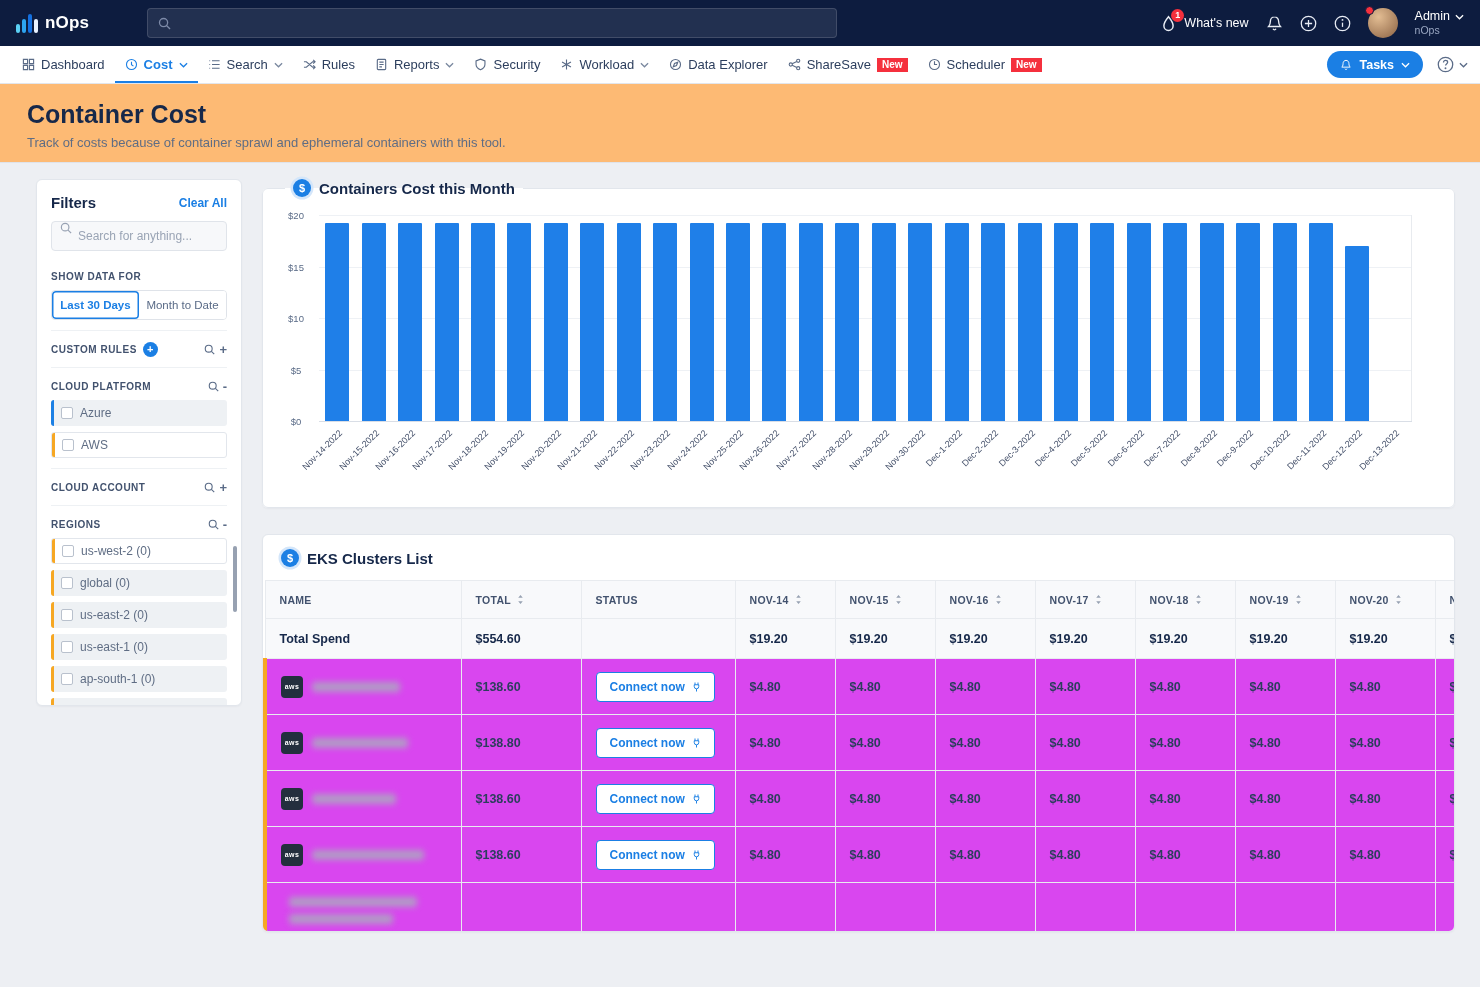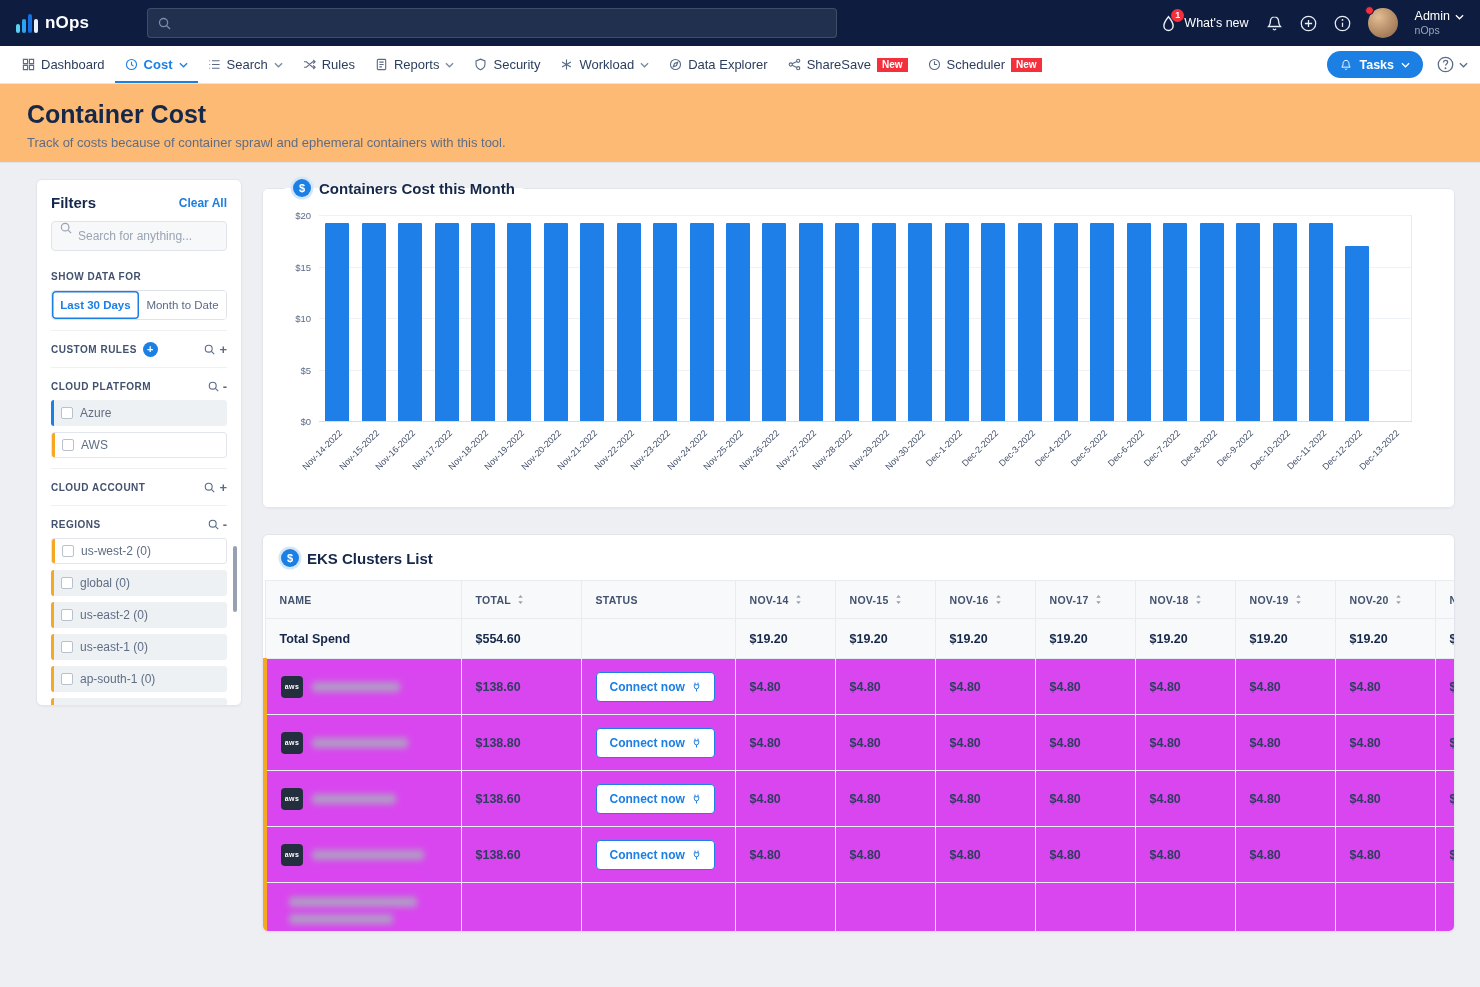--- a/index.html
+++ b/index.html
@@ -89,21 +89,21 @@
   .checkbox { width: 12px; height: 12px; border: 1px solid #b9c1cd; border-radius: 2px; background: #fff; flex: none; }
   .regions-wrap { position: relative; }
   .scroll-thumb { position: absolute; right: -10px; top: 8px; width: 4px; height: 66px; border-radius: 2px; background: #97a1b1; }
 
   
   fieldset.chart-card { padding: 2px 18px 6px; }
   .card-legend { display: flex; align-items: center; gap: 8px; padding: 0 8px; margin-left: 4px; }
   .coin { width: 18px; height: 18px; border-radius: 50%; background: #1b7fe4; color: #fff; font-size: 11px; font-weight: bold; display: inline-flex; align-items: center; justify-content: center; box-shadow: 0 0 0 2.5px #d4e6fa; flex: none; }
   .card-title { font-size: 15px; font-weight: bold; color: #16284a; }
   .chart-wrap { position: relative; height: 292px; margin-top: 10px; }
-  .ylab { position: absolute; left: 0; width: 30px; text-align: right; font-size: 9.5px; color: #5a6b87; }
+  .ylab { position: absolute; left: 0; width: 30px; text-align: center; font-size: 9.5px; color: #5a6b87; }
   .gridline { position: absolute; left: 38px; right: 24px; height: 1px; background: #eef1f5; }
   .gridline.base { background: #d9dee6; }
   .vline { position: absolute; right: 24px; top: 6px; height: 206px; width: 1px; background: #e8ebef; }
   .bars { position: absolute; left: 38px; right: 24px; top: 6px; height: 206px; display: flex; align-items: flex-end; }
   .bar-slot { flex: 1; display: flex; justify-content: center; align-items: flex-end; height: 100%; }
   .bar { width: 66%; background: #1f7fe8; border-radius: 1px 1px 0 0; }
   .xlabels { position: absolute; left: 38px; right: 24px; top: 216px; height: 72px; display: flex; }
   .xlab-slot { flex: 1; position: relative; }
   .xlab-slot span { position: absolute; top: 3px; right: 50%; transform: rotate(-45deg); transform-origin: 100% 0%; white-space: nowrap; font-size: 9px; color: #44506a; }
 

